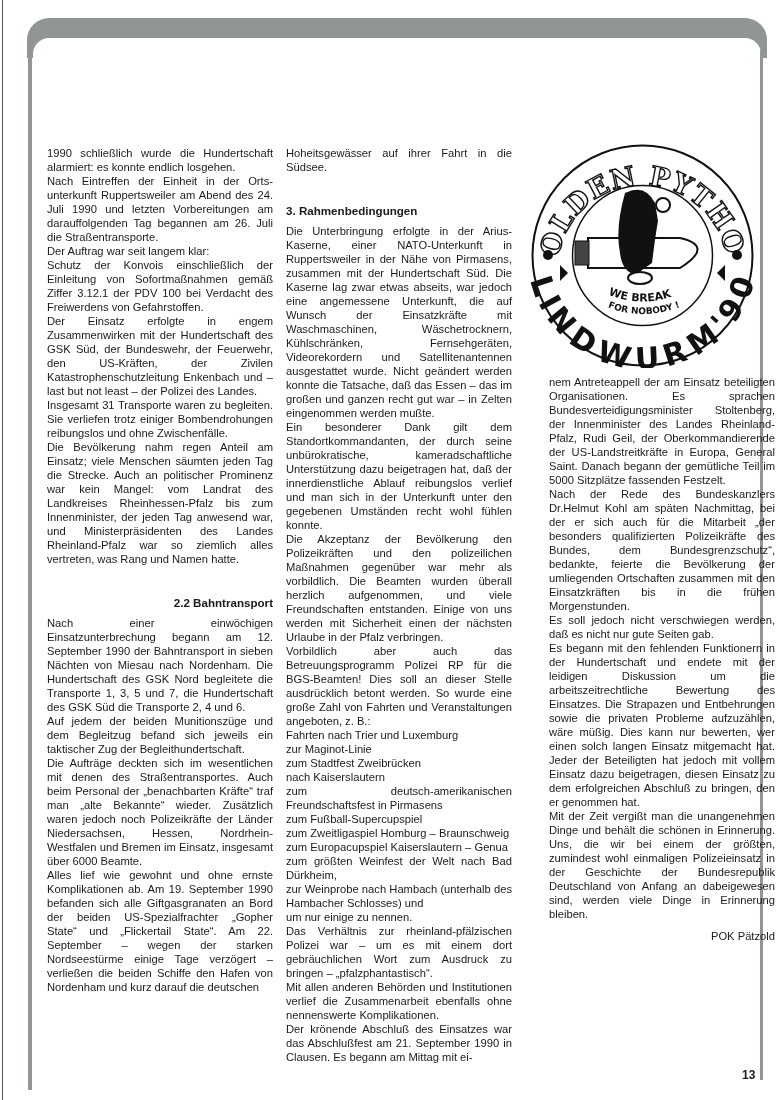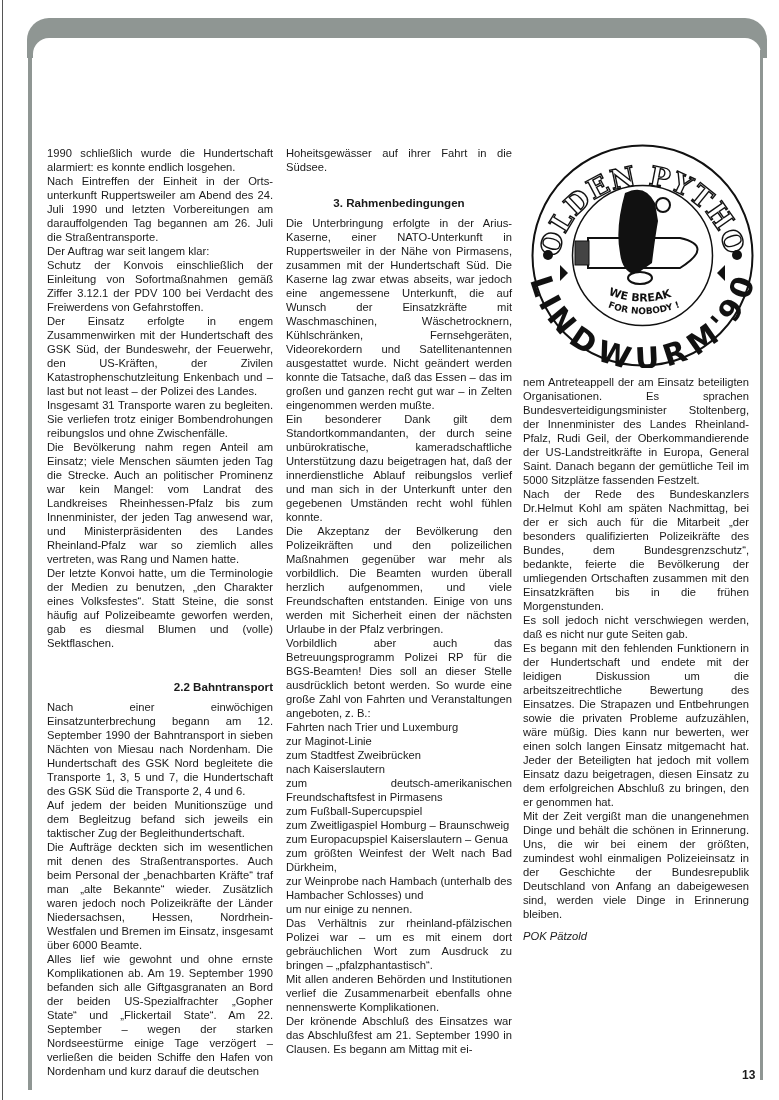--- a/index.html
+++ b/index.html
@@ -10,47 +10,46 @@
                background: #8f9693; border-radius: 22px 22px 0 0; }
   .frame-top-inner { position: absolute; left: 33px; top: 38px; width: 728px; height: 40px;
                      background: #ffffff; border-radius: 16px 16px 0 0; }
   .frame-left { position: absolute; left: 28px; top: 50px; width: 4px; height: 1040px; background: #8f9693; }
   .frame-right { position: absolute; left: 760px; top: 50px; width: 3px; height: 1030px; background: #8f9693; }
   .col { position: absolute; top: 146px; width: 226px; font-size: 11.2px; line-height: 14px;
          text-align: justify; hyphens: manual; }
   .col p { margin: 0; }
   .col1 { left: 47px; }
   .col2 { left: 286px; }
-  .col3 { left: 523px; top: 375px; }
+  .col3 { left: 549px; top: 375px; }
   .heading { font-weight: bold; font-size: 11.6px; margin: 0; text-align: left; }
-  .h-rahmen { margin-top: 22px; margin-bottom: 6px; text-align: center; }
+  .h-rahmen { margin-top: 30px; margin-bottom: 6px; }
   .h-bahn { margin-top: 30px; margin-bottom: 6px; text-align: right; }
   .list-item { text-align: justify; }
-  .signature { margin-top: 8px !important; font-style: italic; }
+  .signature { text-align: right; margin-top: 8px !important; }
   .logo { position: absolute; left: 530px; top: 143px; width: 225px; height: 225px; }
   .page-number { position: absolute; left: 742px; top: 1068px; font-size: 12px; font-weight: bold; }
 </style>
 </head>
 <body>
 
 <div class="left-edge"></div>
 <div class="frame-top"></div>
 <div class="frame-top-inner"></div>
 <div class="frame-left"></div>
 <div class="frame-right"></div>
 
 <div class="col col1">
   <p>1990 schließlich wurde die Hundertschaft alarmiert: es konnte endlich losgehen.</p>
   <p>Nach Eintreffen der Einheit in der Orts-unterkunft Ruppertsweiler am Abend des 24. Juli 1990 und letzten Vorbereitungen am darauffolgenden Tag begannen am 26. Juli die Straßentransporte.</p>
   <p>Der Auftrag war seit langem klar:</p>
   <p>Schutz der Konvois einschließlich der Einleitung von Sofortmaßnahmen gemäß Ziffer 3.12.1 der PDV 100 bei Verdacht des Freiwerdens von Gefahrstoffen.</p>
   <p>Der Einsatz erfolgte in engem Zusammenwirken mit der Hundertschaft des GSK Süd, der Bundeswehr, der Feuerwehr, den US-Kräften, der Zivilen Katastrophenschutzleitung Enkenbach und – last but not least – der Polizei des Landes.</p>
   <p>Insgesamt 31 Transporte waren zu begleiten. Sie verliefen trotz einiger Bombendrohungen reibungslos und ohne Zwischenfälle.</p>
   <p>Die Bevölkerung nahm regen Anteil am Einsatz; viele Menschen säumten jeden Tag die Strecke. Auch an politischer Prominenz war kein Mangel: vom Landrat des Landkreises Rheinhessen-Pfalz bis zum Innenminister, der jeden Tag anwesend war, und Ministerpräsidenten des Landes Rheinland-Pfalz war so ziemlich alles vertreten, was Rang und Namen hatte.</p>
-  <p>Der letzte Konvoi hatte, um die Terminologie der Medien zu benutzen, „den Charakter eines Volksfestes“. Statt Steine, die sonst häufig auf Polizeibeamte geworfen werden, gab es diesmal Blumen und (volle) Sektflaschen.</p>
   <h3 class="heading h-bahn">2.2 Bahntransport</h3>
   <p>Nach einer einwöchigen Einsatzunterbrechung begann am 12. September 1990 der Bahntransport in sieben Nächten von Miesau nach Nordenham. Die Hundertschaft des GSK Nord begleitete die Transporte 1, 3, 5 und 7, die Hundertschaft des GSK Süd die Transporte 2, 4 und 6.</p>
   <p>Auf jedem der beiden Munitionszüge und dem Begleitzug befand sich jeweils ein taktischer Zug der Begleithundertschaft.</p>
   <p>Die Aufträge deckten sich im wesentlichen mit denen des Straßentransportes. Auch beim Personal der „benachbarten Kräfte“ traf man „alte Bekannte“ wieder. Zusätzlich waren jedoch noch Polizeikräfte der Länder Niedersachsen, Hessen, Nordrhein-Westfalen und Bremen im Einsatz, insgesamt über 6000 Beamte.</p>
   <p>Alles lief wie gewohnt und ohne ernste Komplikationen ab. Am 19. September 1990 befanden sich alle Giftgasgranaten an Bord der beiden US-Spezialfrachter „Gopher State“ und „Flickertail State“. Am 22. September – wegen der starken Nordseestürme einige Tage verzögert – verließen die beiden Schiffe den Hafen von Nordenham und kurz darauf die deutschen</p>
 </div>
 
 <div class="col col2">
   <p>Hoheitsgewässer auf ihrer Fahrt in die Südsee.</p>
   <h3 class="heading h-rahmen">3. Rahmenbedingungen</h3>

